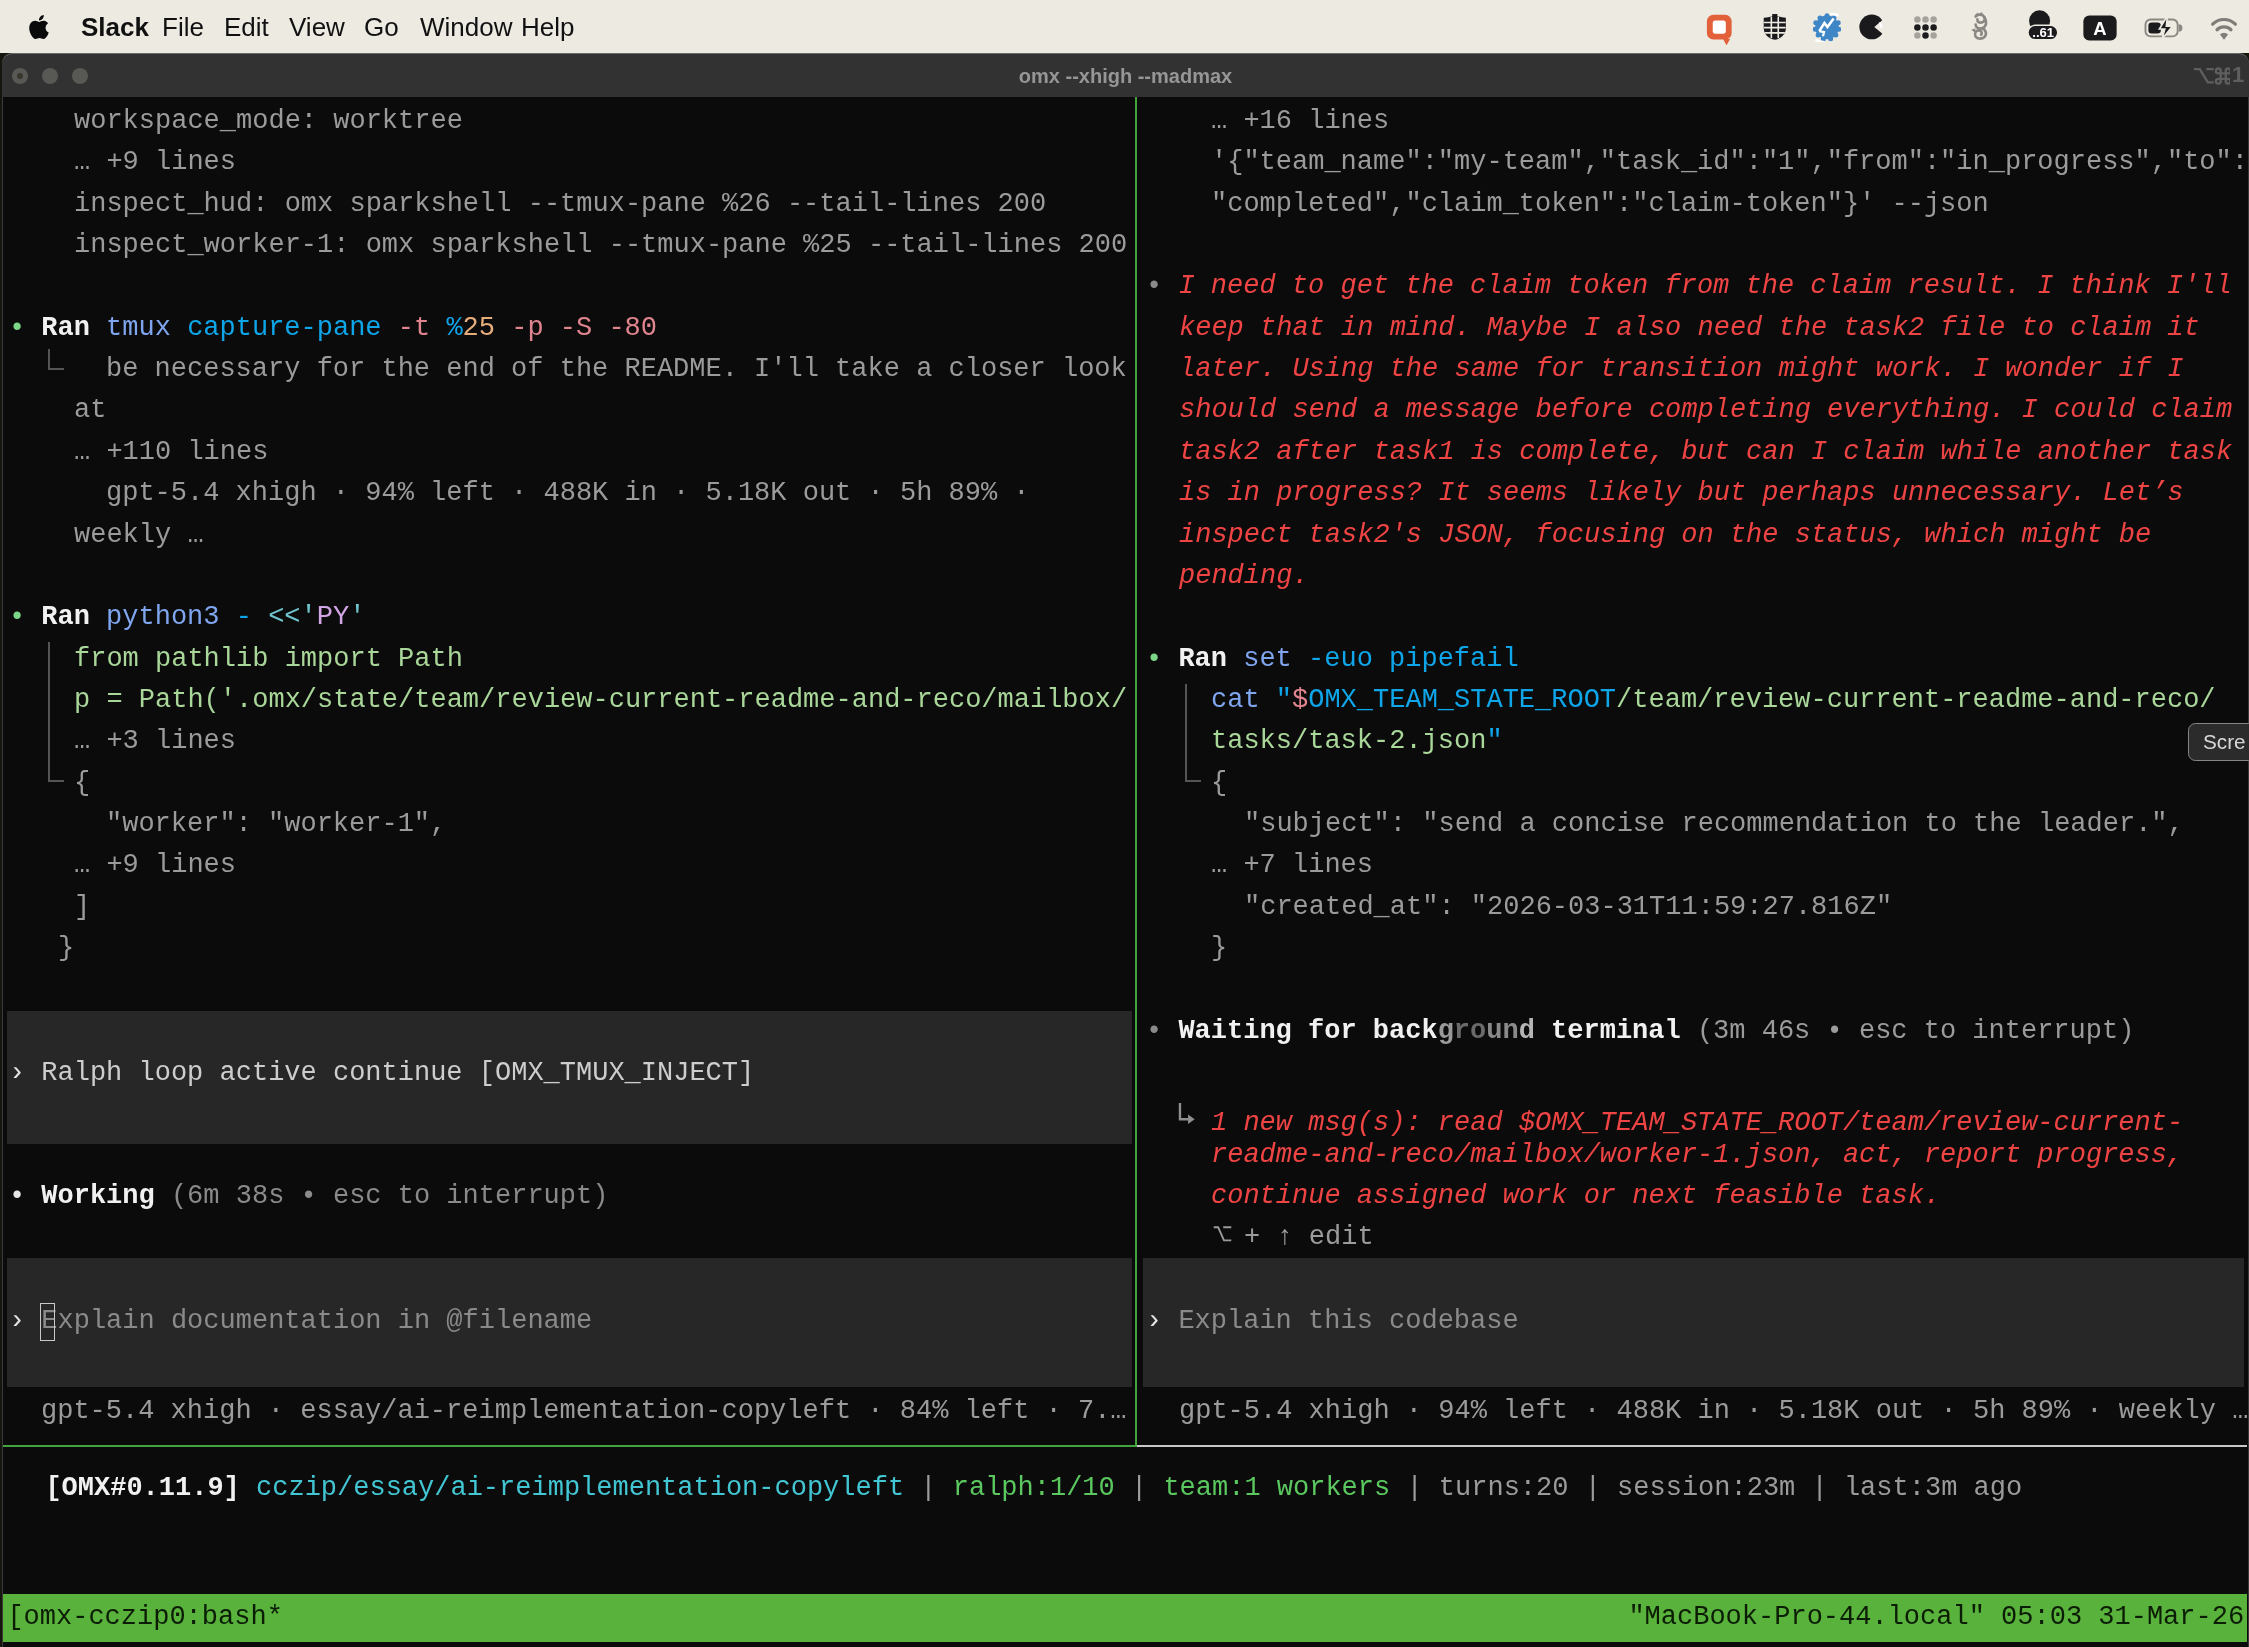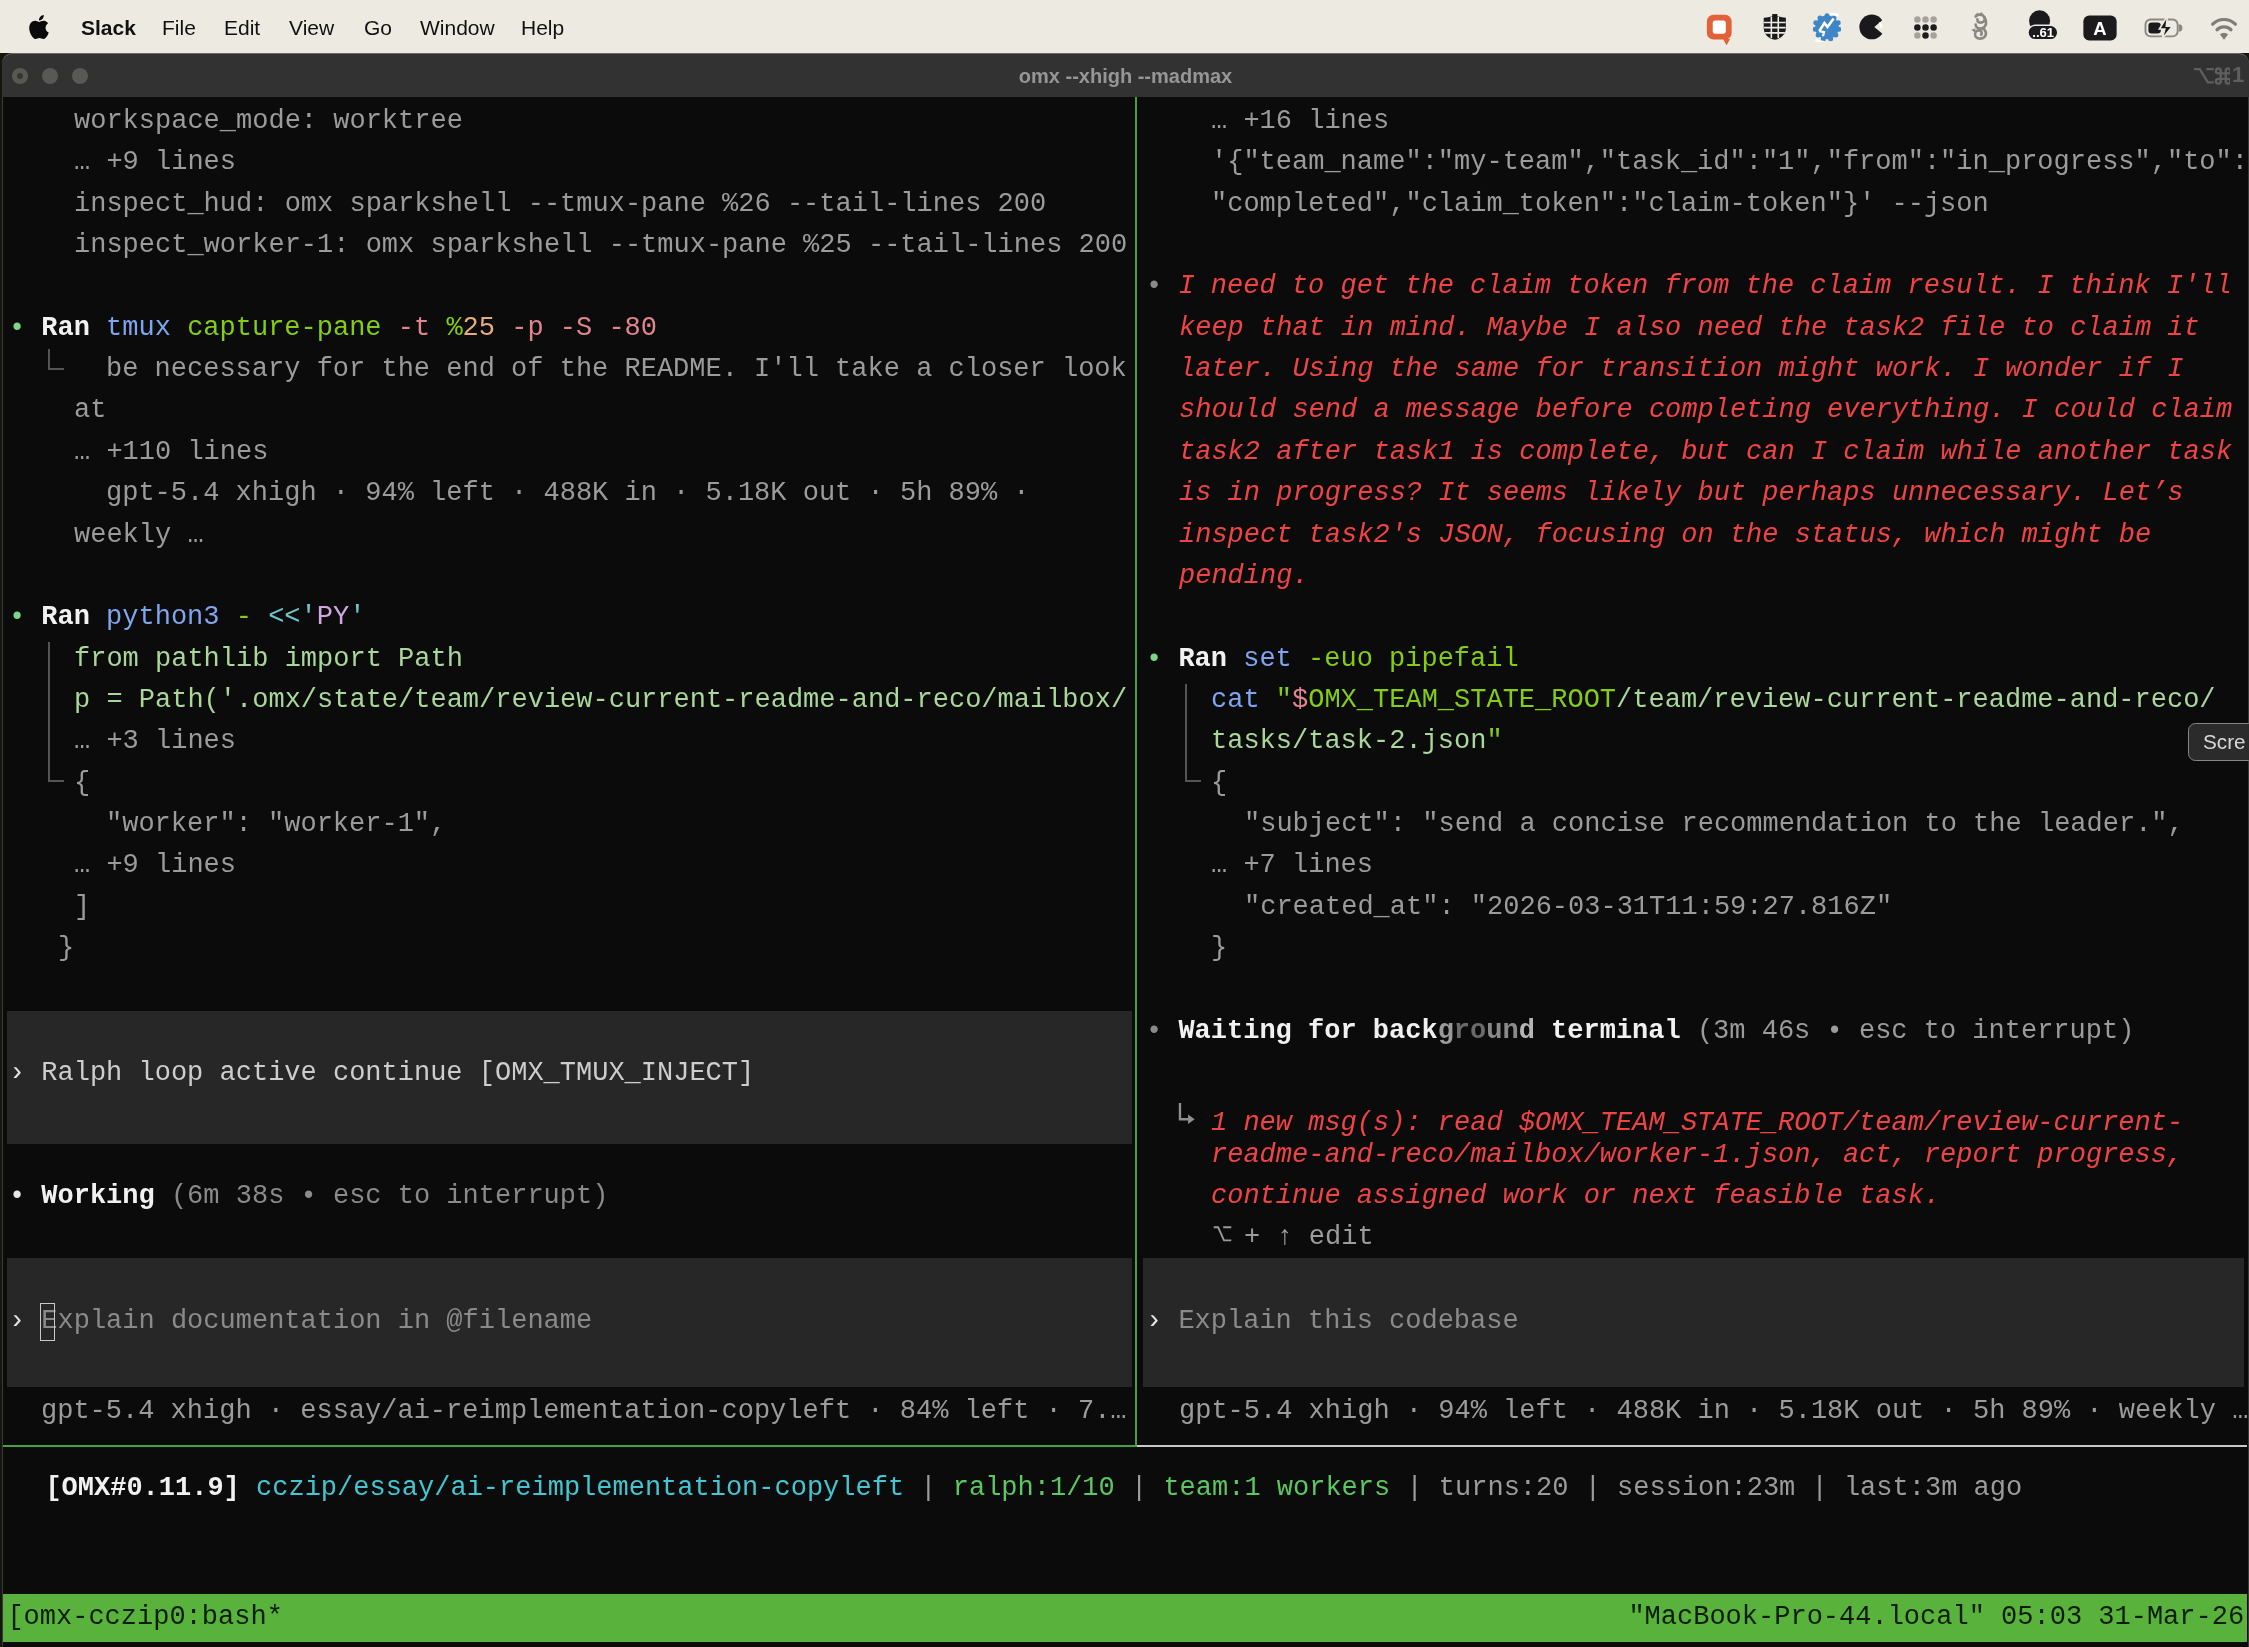--- a/index.html
+++ b/index.html
@@ -1,27 +1,27 @@
 <!DOCTYPE html>
 <html style="font-size:11.8px"><head><meta charset="utf-8"><style>
 html,body{margin:0;padding:0;}
 body{width:2250px;height:1648px;background:#15170f;position:relative;overflow:hidden;font-family:"Liberation Sans",sans-serif;}
 #menubar{position:absolute;top:0;left:0;width:2250px;height:53px;background:#edeae2;}
-.mi{position:absolute;top:0;height:53px;line-height:55px;font-size:21px;color:#111;}
+.mi{position:absolute;top:0;height:53px;line-height:55px;font-size:26px;color:#111;}
 #win{position:absolute;top:53px;left:1.5px;width:2247px;height:1594px;background:#0b0b0b;border-radius:10.3px 10.3px 0 0;border-left:1.5px solid #3a3a3a;border-right:1.5px solid #3a3a3a;box-sizing:border-box;}
 #titlebar{position:absolute;top:53px;left:1.5px;width:2247px;height:44px;background:#323232;border-radius:10.3px 10.3px 0 0;border-top:1.5px solid #6a6a6a;box-sizing:border-box;}
 .tl{position:absolute;border-radius:50%;width:16px;height:16px;background:#585855;}
 #wtitle{position:absolute;top:53px;left:904px;width:443px;height:28px;line-height:46px;text-align:center;font-size:20px;font-weight:bold;color:#969696;}
 .r{position:absolute;white-space:pre;font-family:"Liberation Mono",monospace;font-size:27px;line-height:41px;height:41px;color:#9b9b9b;}
 .g{color:#9b9b9b}
 .w{color:#e6e6e6}
 .bw{font-weight:bold;color:#f1f1f1}
 .gb{color:#7cd688}
 .bl{color:#7fa5ee}
-.lv{color:#84cc16}
+.lv{color:#0ea5e9}
 .pk{color:#e0858f}
 .or{color:#e5ad7c}
 .tl2{color:#70c6ce}
 .pu{color:#d2a5e4}
 .cg{color:#a9d699}
 .it{font-style:italic;color:#ef4444}
 .dim{color:#8a8a8a}
 .bx{color:#cdcdcd}
 .cy{color:#42c6d3}
 .sg{color:#5bc75f}

